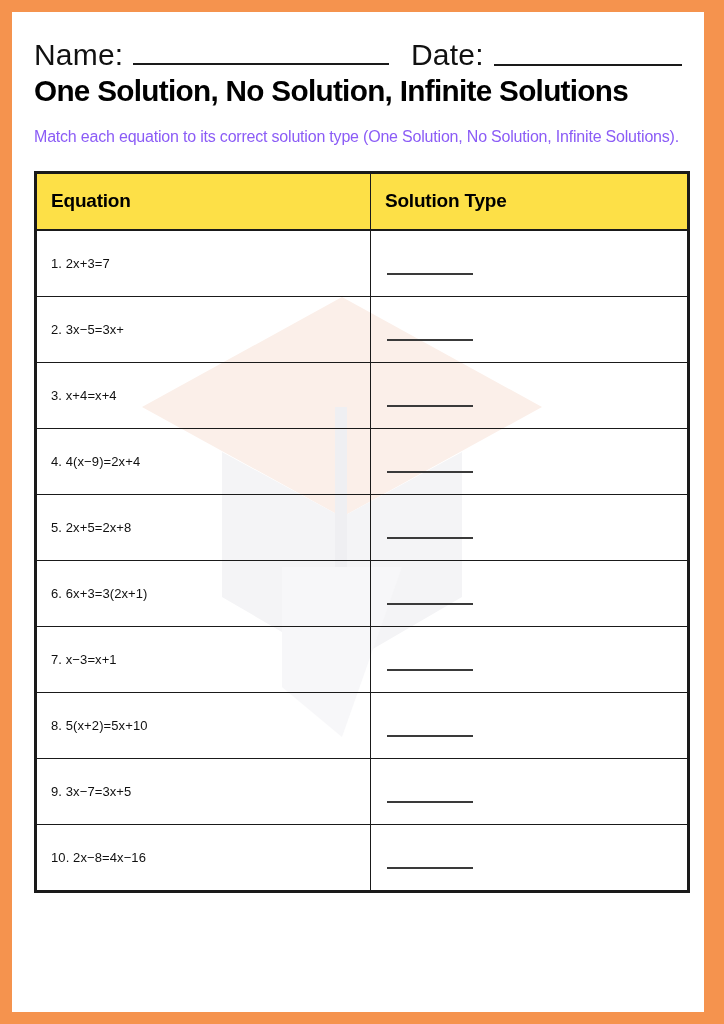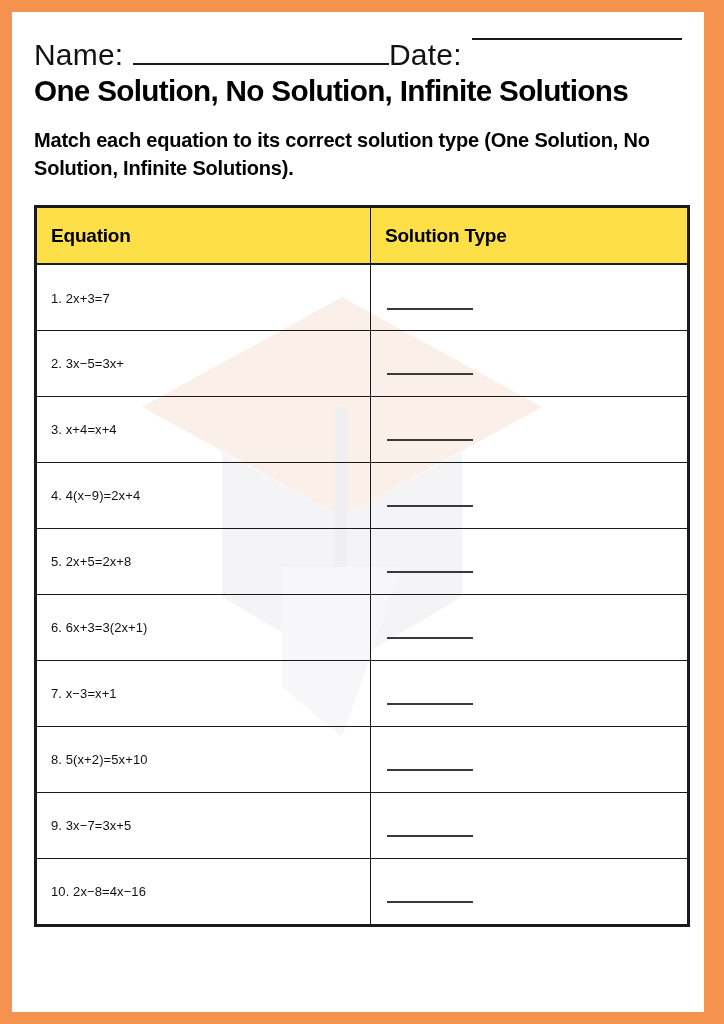--- a/index.html
+++ b/index.html
@@ -66,41 +66,41 @@
     letter-spacing: 0.2px;
     white-space: nowrap;
   }
   .nd-rule {
     flex: 1 1 auto;
     border-bottom: 2px solid #1a1a1a;
     margin: 0 0 6px 10px;
     height: 0;
   }
   .nd-name  { flex: 0 0 355px; display: flex; align-items: baseline; }
-  .nd-date  { flex: 1 1 auto;  display: flex; align-items: flex-start; }
+  .nd-date  { flex: 1 1 auto;  display: flex; align-items: flex-end; margin-left: 22px; }
 
   
   .title {
     margin-top: 10px;
     font-size: 30px;
     font-weight: 700;
     color: #000000;
     letter-spacing: -0.7px;
     white-space: nowrap;
     transform: scaleX(0.99);
     transform-origin: left center;
   }
 
   
   .instructions {
     margin-top: 18px;
-    font-size: 20px;
-    font-weight: 700;
+    font-size: 16px;
+    font-weight: 400;
     line-height: 1.42;
-    color: #000000;
+    color: #8b5cf6;
     letter-spacing: -0.2px;
     max-width: 660px;
   }
 
   
   .table-wrap {
     margin-top: 22px;
     width: 656px;
     border: 2px solid #1a1a1a;
     background: transparent;

